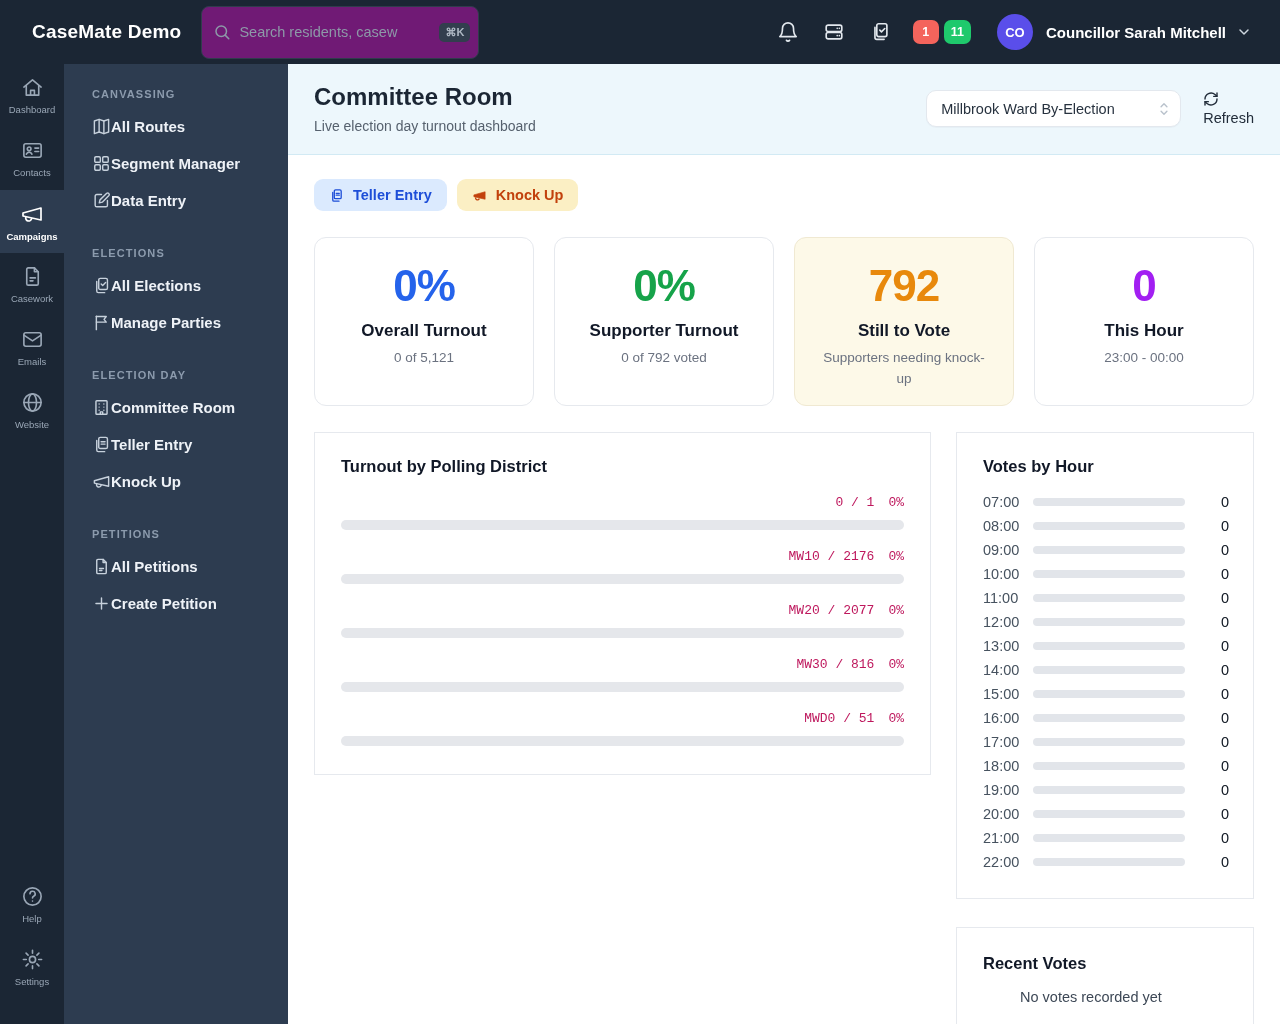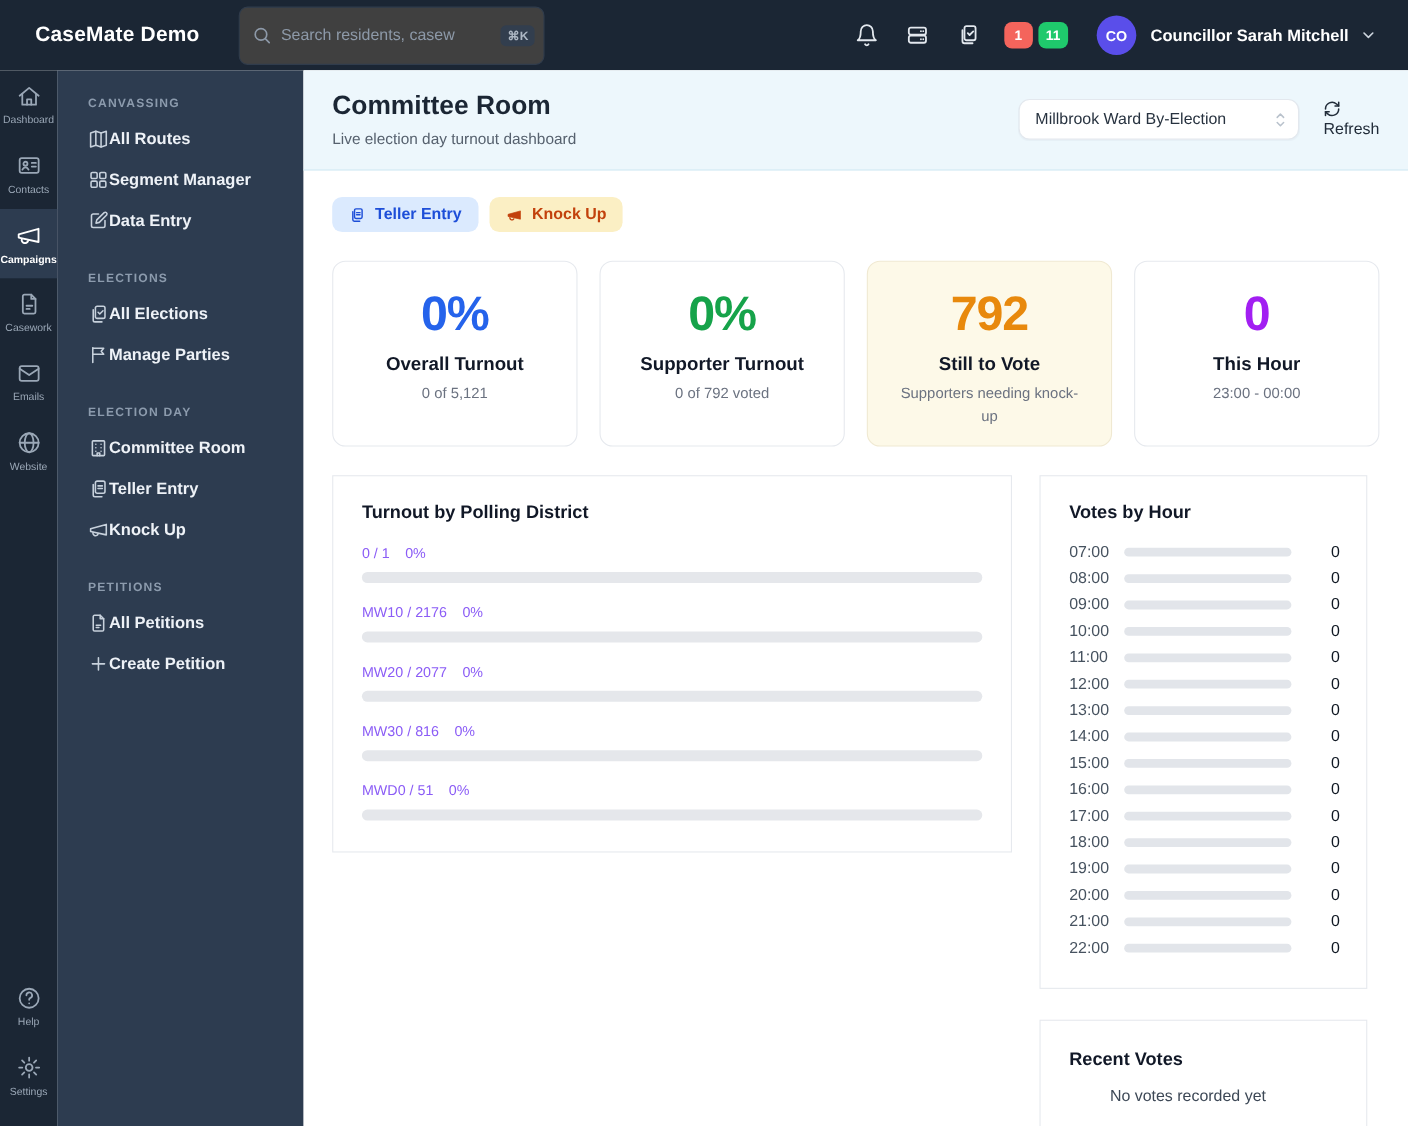--- a/index.html
+++ b/index.html
@@ -8,43 +8,43 @@
     --ink:#111827; --sub:#6b7280;
   }
   *{box-sizing:border-box; margin:0; padding:0;}
   html,body{width:1280px;height:1024px;overflow:hidden;}
   body{font-family:"Liberation Sans",sans-serif;background:#fff;color:var(--ink);}
   svg{display:block;}
 
   
   .topbar{height:64px;background:var(--dark);display:flex;align-items:center;padding:0 28px 0 32px;}
   .brand{color:#fff;font-size:19px;font-weight:700;letter-spacing:.2px;white-space:nowrap;}
-  .searchbox{margin-left:36px;width:278px;height:53px;background:#404040;border:1px solid #303c4c;border-radius:8px;display:flex;align-items:center;padding:0 8px 0 11px;gap:8px;}
+  .searchbox{margin-left:20px;width:278px;height:53px;background:#701a75;border:1px solid #303c4c;border-radius:8px;display:flex;align-items:center;padding:0 8px 0 11px;gap:8px;}
   .searchbox svg{color:#8d99a8;flex:none;}
   .searchbox input{flex:1;min-width:0;background:transparent;border:none;outline:none;color:#aab4c1;font-size:14.5px;font-family:"Liberation Sans",sans-serif;}
   .searchbox input::placeholder{color:#8d99a8;}
   .kbd{background:#323e4e;color:#aeb8c4;font-size:11px;border-radius:5px;padding:3px 6px;font-weight:600;white-space:nowrap;}
   .top-right{margin-left:auto;display:flex;align-items:center;}
   .top-ic{color:#e3e8ee;margin-left:24px;cursor:pointer;}
   .badge{height:24px;min-width:26px;border-radius:7px;color:#fff;font-size:12.5px;font-weight:700;display:flex;align-items:center;justify-content:center;padding:0 7px;cursor:pointer;}
   .badge.red{background:#f4645c;margin-left:22px;}
   .badge.green{background:#1fc96c;margin-left:5px;}
   .avatar{width:36px;height:36px;border-radius:50%;background:#5a4eea;color:#fff;font-size:13px;font-weight:700;display:flex;align-items:center;justify-content:center;margin-left:26px;cursor:pointer;}
   .username{color:#fff;font-size:15px;font-weight:700;margin-left:13px;white-space:nowrap;}
   .user-chev{color:#cdd5de;margin-left:10px;cursor:pointer;}
 
   
   .layout{display:flex;height:960px;}
 
   
-  .rail{width:52px;background:var(--dark);display:flex;flex-direction:column;flex:none;}
+  .rail{width:64px;background:var(--dark);display:flex;flex-direction:column;flex:none;}
   .rail-item{height:63px;display:flex;flex-direction:column;align-items:center;justify-content:center;gap:5px;color:var(--railtext);font-size:9.5px;cursor:pointer;}
   .rail-item.active{background:var(--side);color:#fff;font-weight:700;}
   .rail-spacer{flex:1;}
-  .rail-bottom{padding-bottom:14px;}
+  .rail-bottom{padding-bottom:25px;}
 
   
   .sidebar{width:224px;background:var(--side);flex:none;padding-top:12px;}
   .section-title{color:#8c9bad;font-size:11px;font-weight:700;letter-spacing:1.1px;padding:12px 16px 8px 28px;}
   .section-title.gap{padding-top:28px;}
   .side-item{display:flex;align-items:center;padding:9px 14px 9px 28px;color:var(--sidetext);font-size:15px;font-weight:600;cursor:pointer;}
   .side-item svg{color:#c7d1dc;flex:none;}
 
   
   .main{flex:1;display:flex;flex-direction:column;background:#fff;min-width:0;}
@@ -70,21 +70,21 @@
   .stat-label{font-size:17px;font-weight:700;color:#111827;margin-top:11px;}
   .stat-sub{font-size:13.5px;color:var(--sub);margin-top:7px;line-height:1.5;max-width:170px;margin-left:auto;margin-right:auto;}
 
   .columns{display:flex;gap:25px;align-items:flex-start;}
   .card{background:#fff;border:1px solid var(--border);border-radius:0;}
   .card-title{font-size:16.5px;font-weight:700;color:#111827;}
 
   .turnout-card{width:618px;padding:24px 26px 28px;}
   .t-row{margin-top:19px;}
   .t-row:first-of-type{margin-top:24px;}
-  .t-head{display:flex;justify-content:flex-start;align-items:baseline;font-family:Liberation Sans, sans-serif;font-size:13px;color:#8b5cf6;min-height:16px;}
+  .t-head{display:flex;justify-content:flex-end;align-items:baseline;font-family:Liberation Mono, monospace;font-size:13px;color:#be185d;min-height:16px;}
   .t-pct{margin-left:14px;}
   .t-bar{height:10px;border-radius:6px;background:var(--track);margin-top:9px;}
 
   .right-col{width:298px;display:flex;flex-direction:column;gap:28px;flex:none;}
   .votes-card{padding:24px 24px 24px 26px;}
   .v-rows{margin-top:14px;}
   .v-row{height:24px;display:flex;align-items:center;}
   .v-hour{width:50px;font-size:14.5px;color:#46525f;flex:none;}
   .v-bar{flex:1;height:8px;border-radius:4px;background:#e2e5ea;margin-right:14px;}
   .v-count{width:30px;text-align:right;font-size:14.5px;color:#0f1722;flex:none;}

